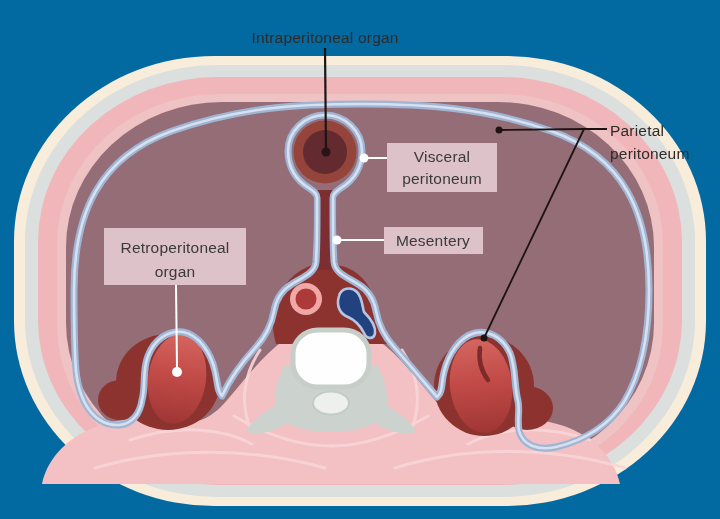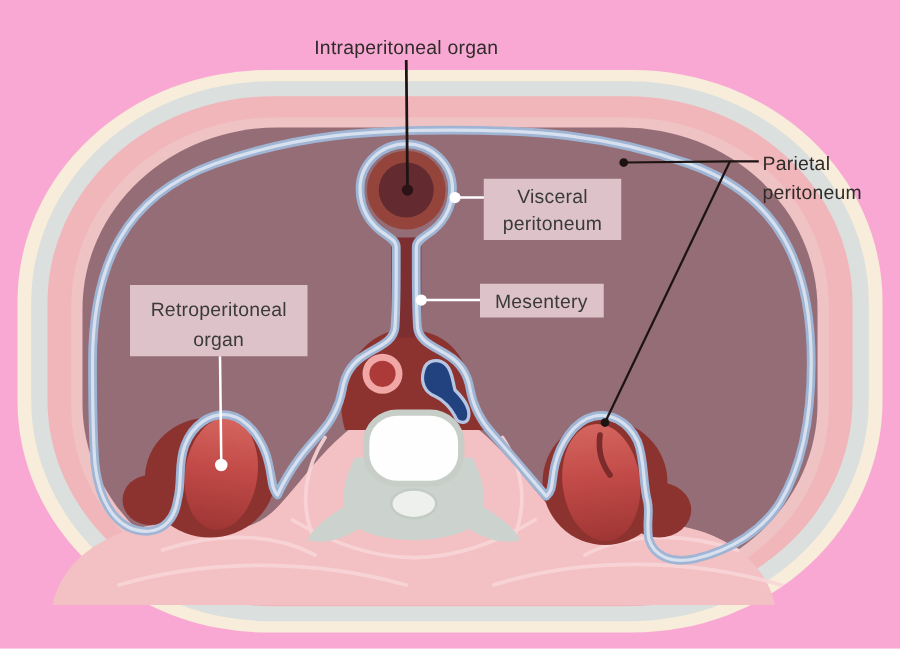--- a/index.html
+++ b/index.html
@@ -1,16 +1,16 @@
 <!DOCTYPE html>
 <html><head>
 <meta charset="utf-8">
 <style>
   html,body{margin:0;padding:0;background:#ffffff;}
-  .stage{position:relative;width:720px;height:519px;background:#f9a8d4;overflow:hidden;
+  .stage{position:relative;width:720px;height:519px;background:#0369a1;overflow:hidden;
          font-family:"Liberation Sans", sans-serif;}
   svg{display:block;}
   text{font-family:"Liberation Sans", sans-serif;letter-spacing:.2px;}
   .plain-label{font-size:15.5px;fill:#2e2b29;}
   .box-label{font-size:15.5px;fill:#3a3a3a;}
 </style>
 </head>
 <body>
 
 <div class="stage">

